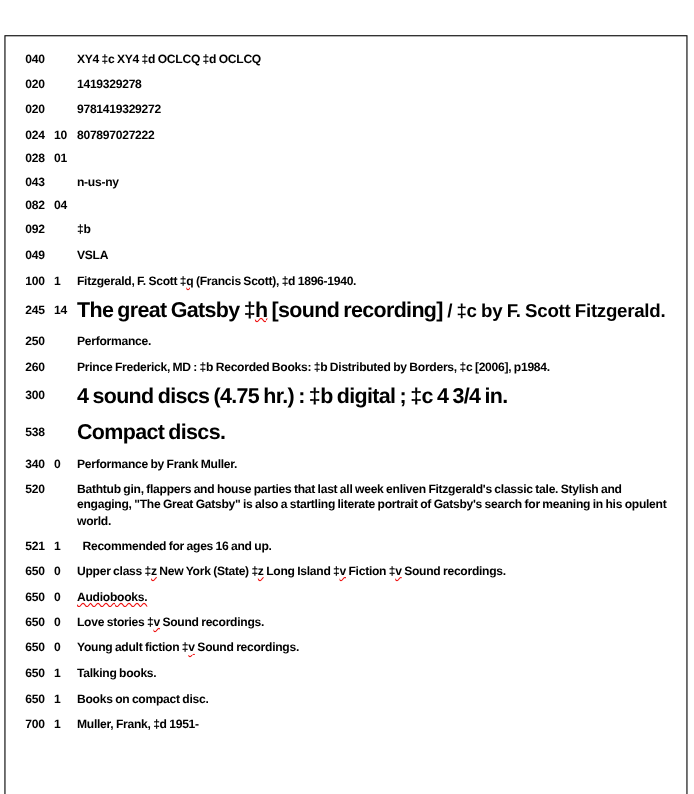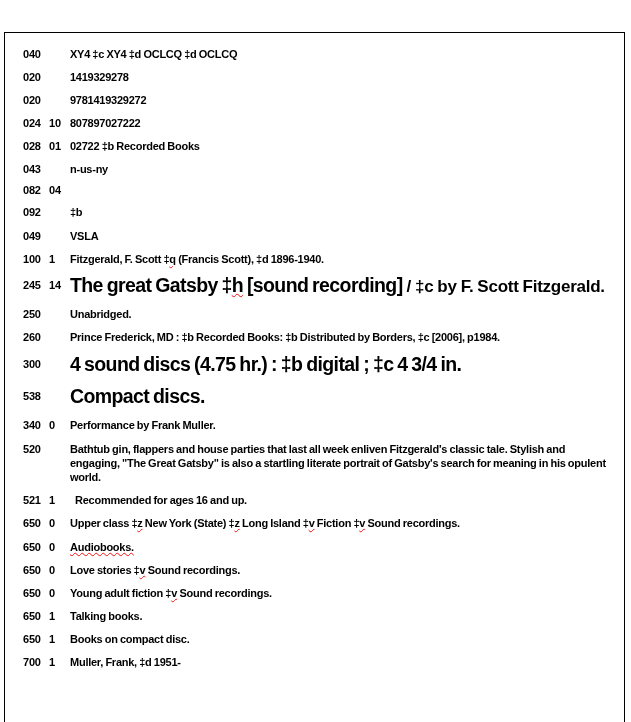--- a/index.html
+++ b/index.html
@@ -134,21 +134,20 @@
 
     <div class="marc-row">
       <span class="tag">024</span>
       <span class="ind">10</span>
       <span class="content">807897027222</span>
     </div>
 
     <div class="marc-row">
       <span class="tag">028</span>
       <span class="ind">01</span>
-      <span class="content">02722 ‡b Recorded Books</span>
     </div>
 
     <div class="marc-row">
       <span class="tag">043</span>
       <span class="ind"></span>
       <span class="content"><span>n-us-ny</span></span>
     </div>
 
 
     <div class="marc-row">
@@ -176,21 +175,21 @@
 
     <div class="marc-row row-big">
       <span class="tag">245</span>
       <span class="ind">14</span>
       <span class="content big"><span>The great Gatsby ‡<span class="sp">h</span> [sound recording]</span><span class="small-tail"> / ‡c by F. Scott Fitzgerald.</span></span>
     </div>
 
     <div class="marc-row">
       <span class="tag">250</span>
       <span class="ind"></span>
-      <span class="content">Unabridged.</span>
+      <span class="content">Performance.</span>
     </div>
 
     <div class="marc-row">
       <span class="tag">260</span>
       <span class="ind"></span>
       <span class="content">Prince Frederick, MD : ‡b Recorded Books: ‡b Distributed by Borders, ‡c [2006], p1984.</span>
     </div>
 
     <div class="marc-row row-big">
       <span class="tag">300</span>

